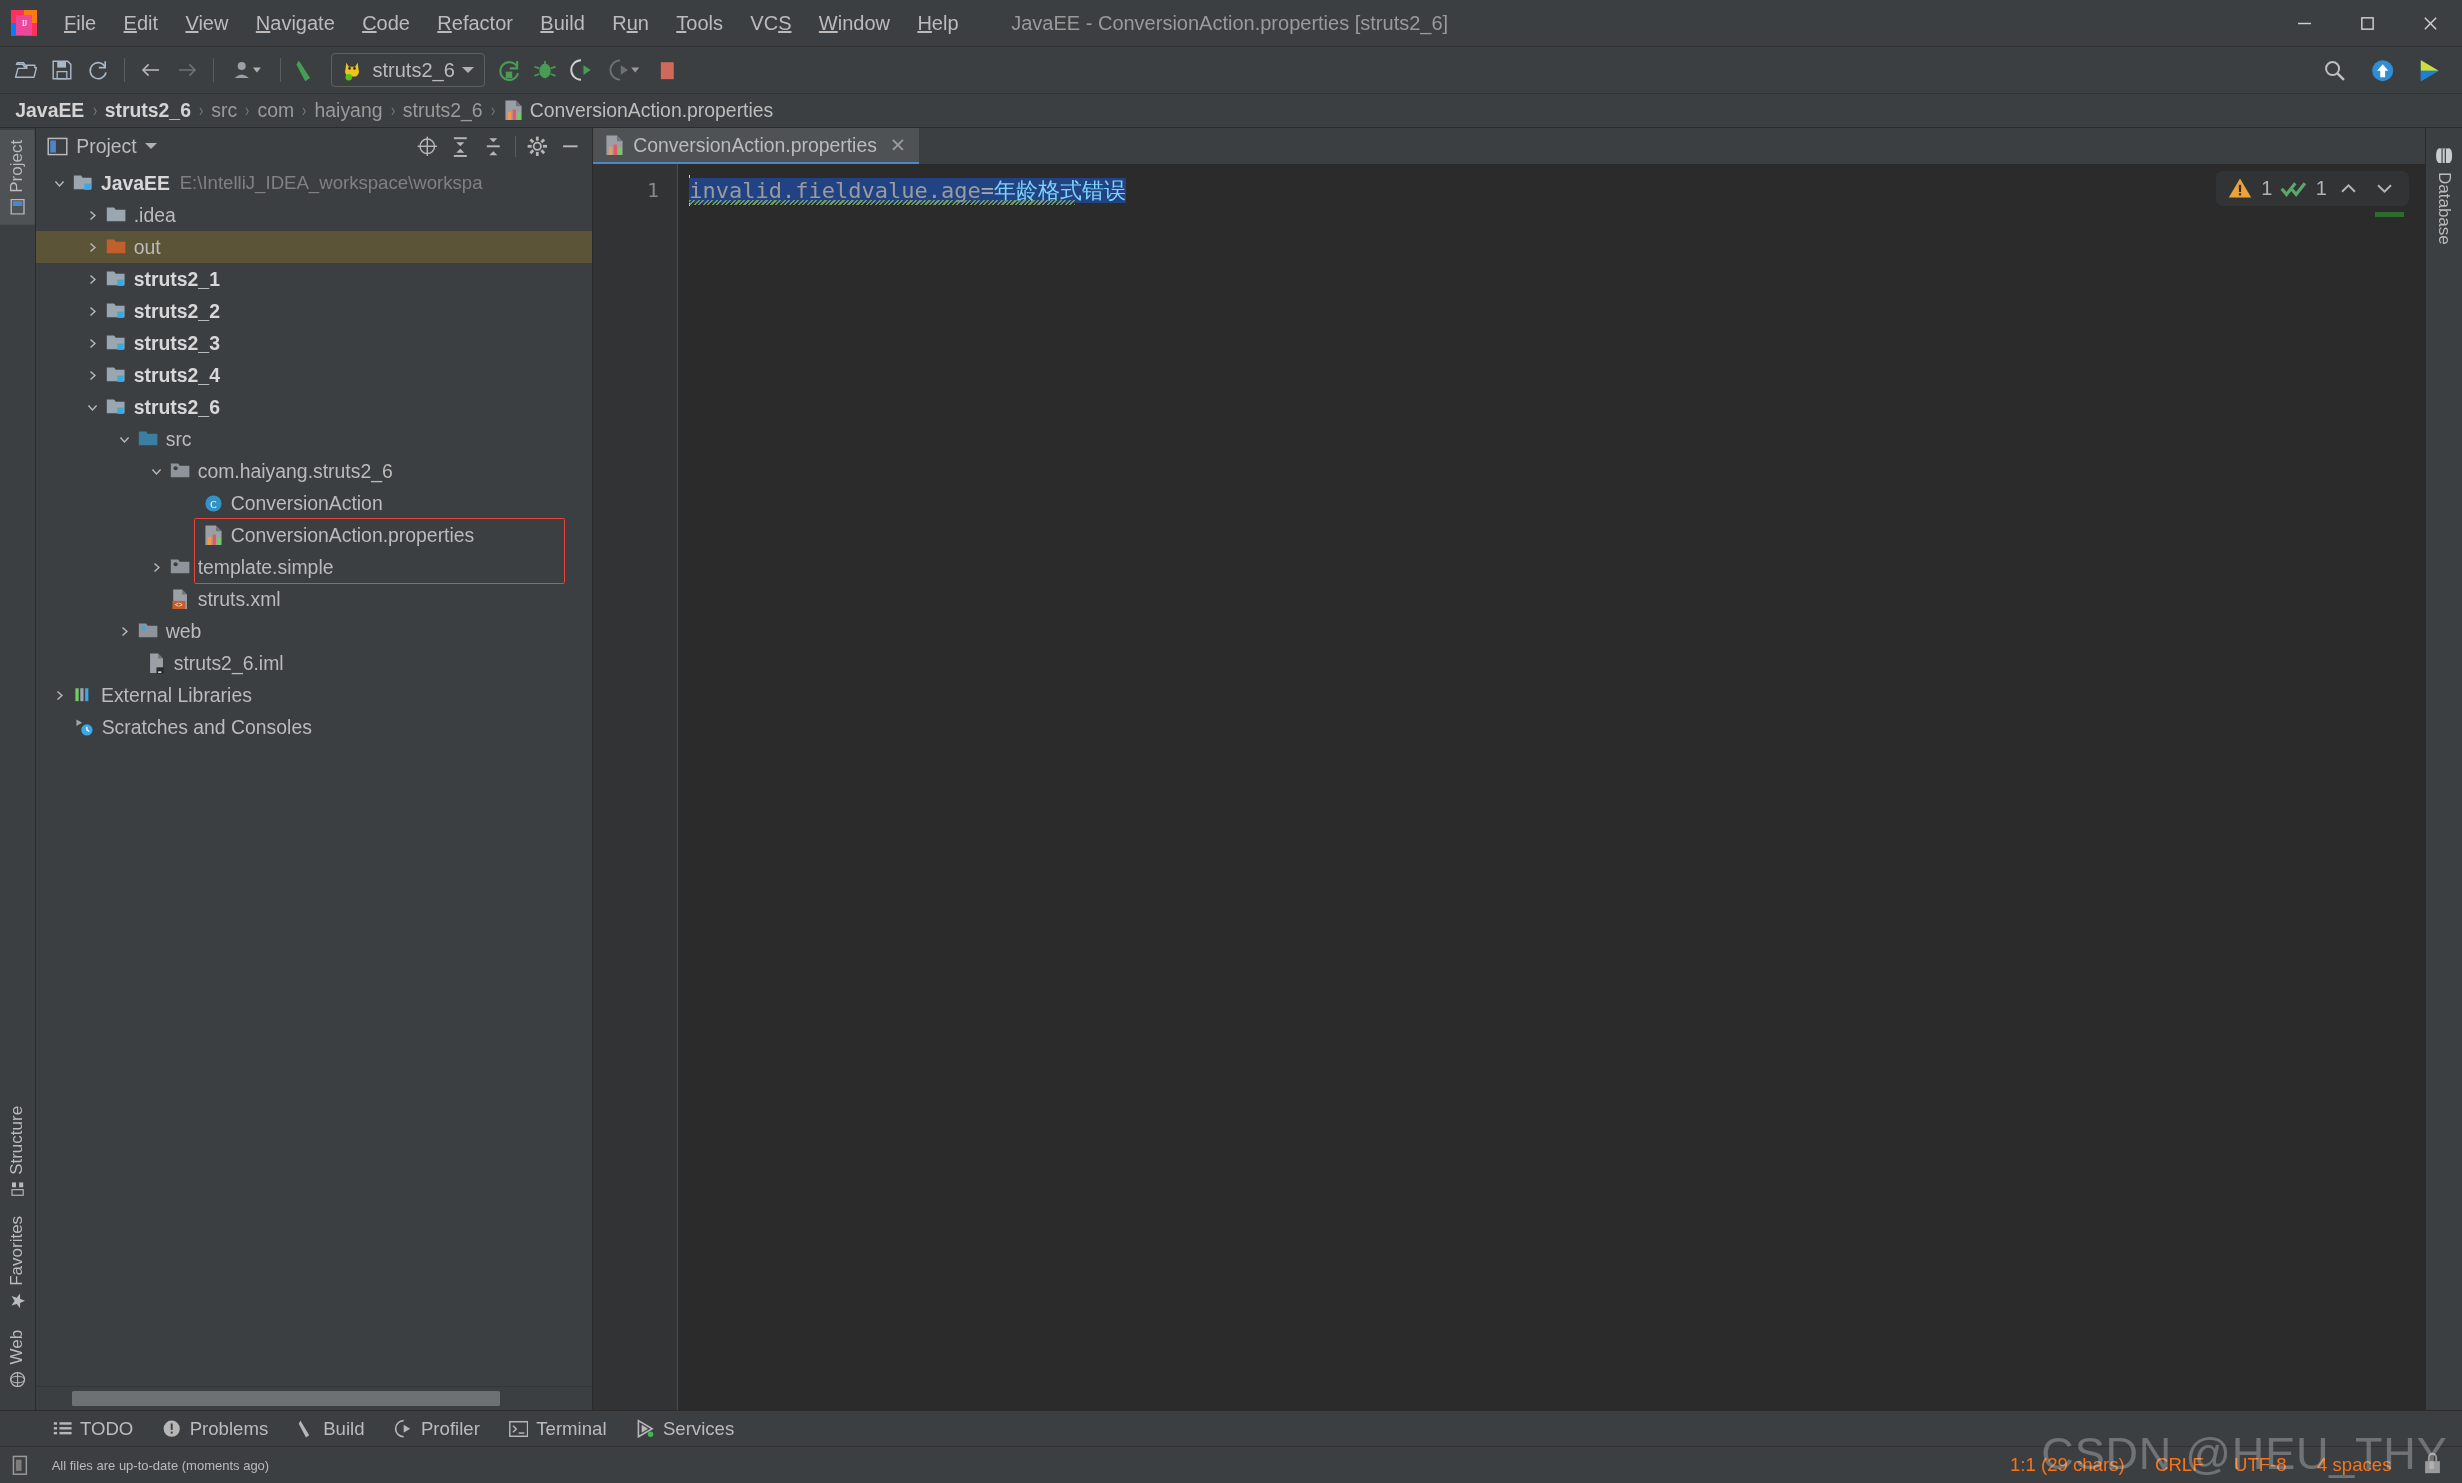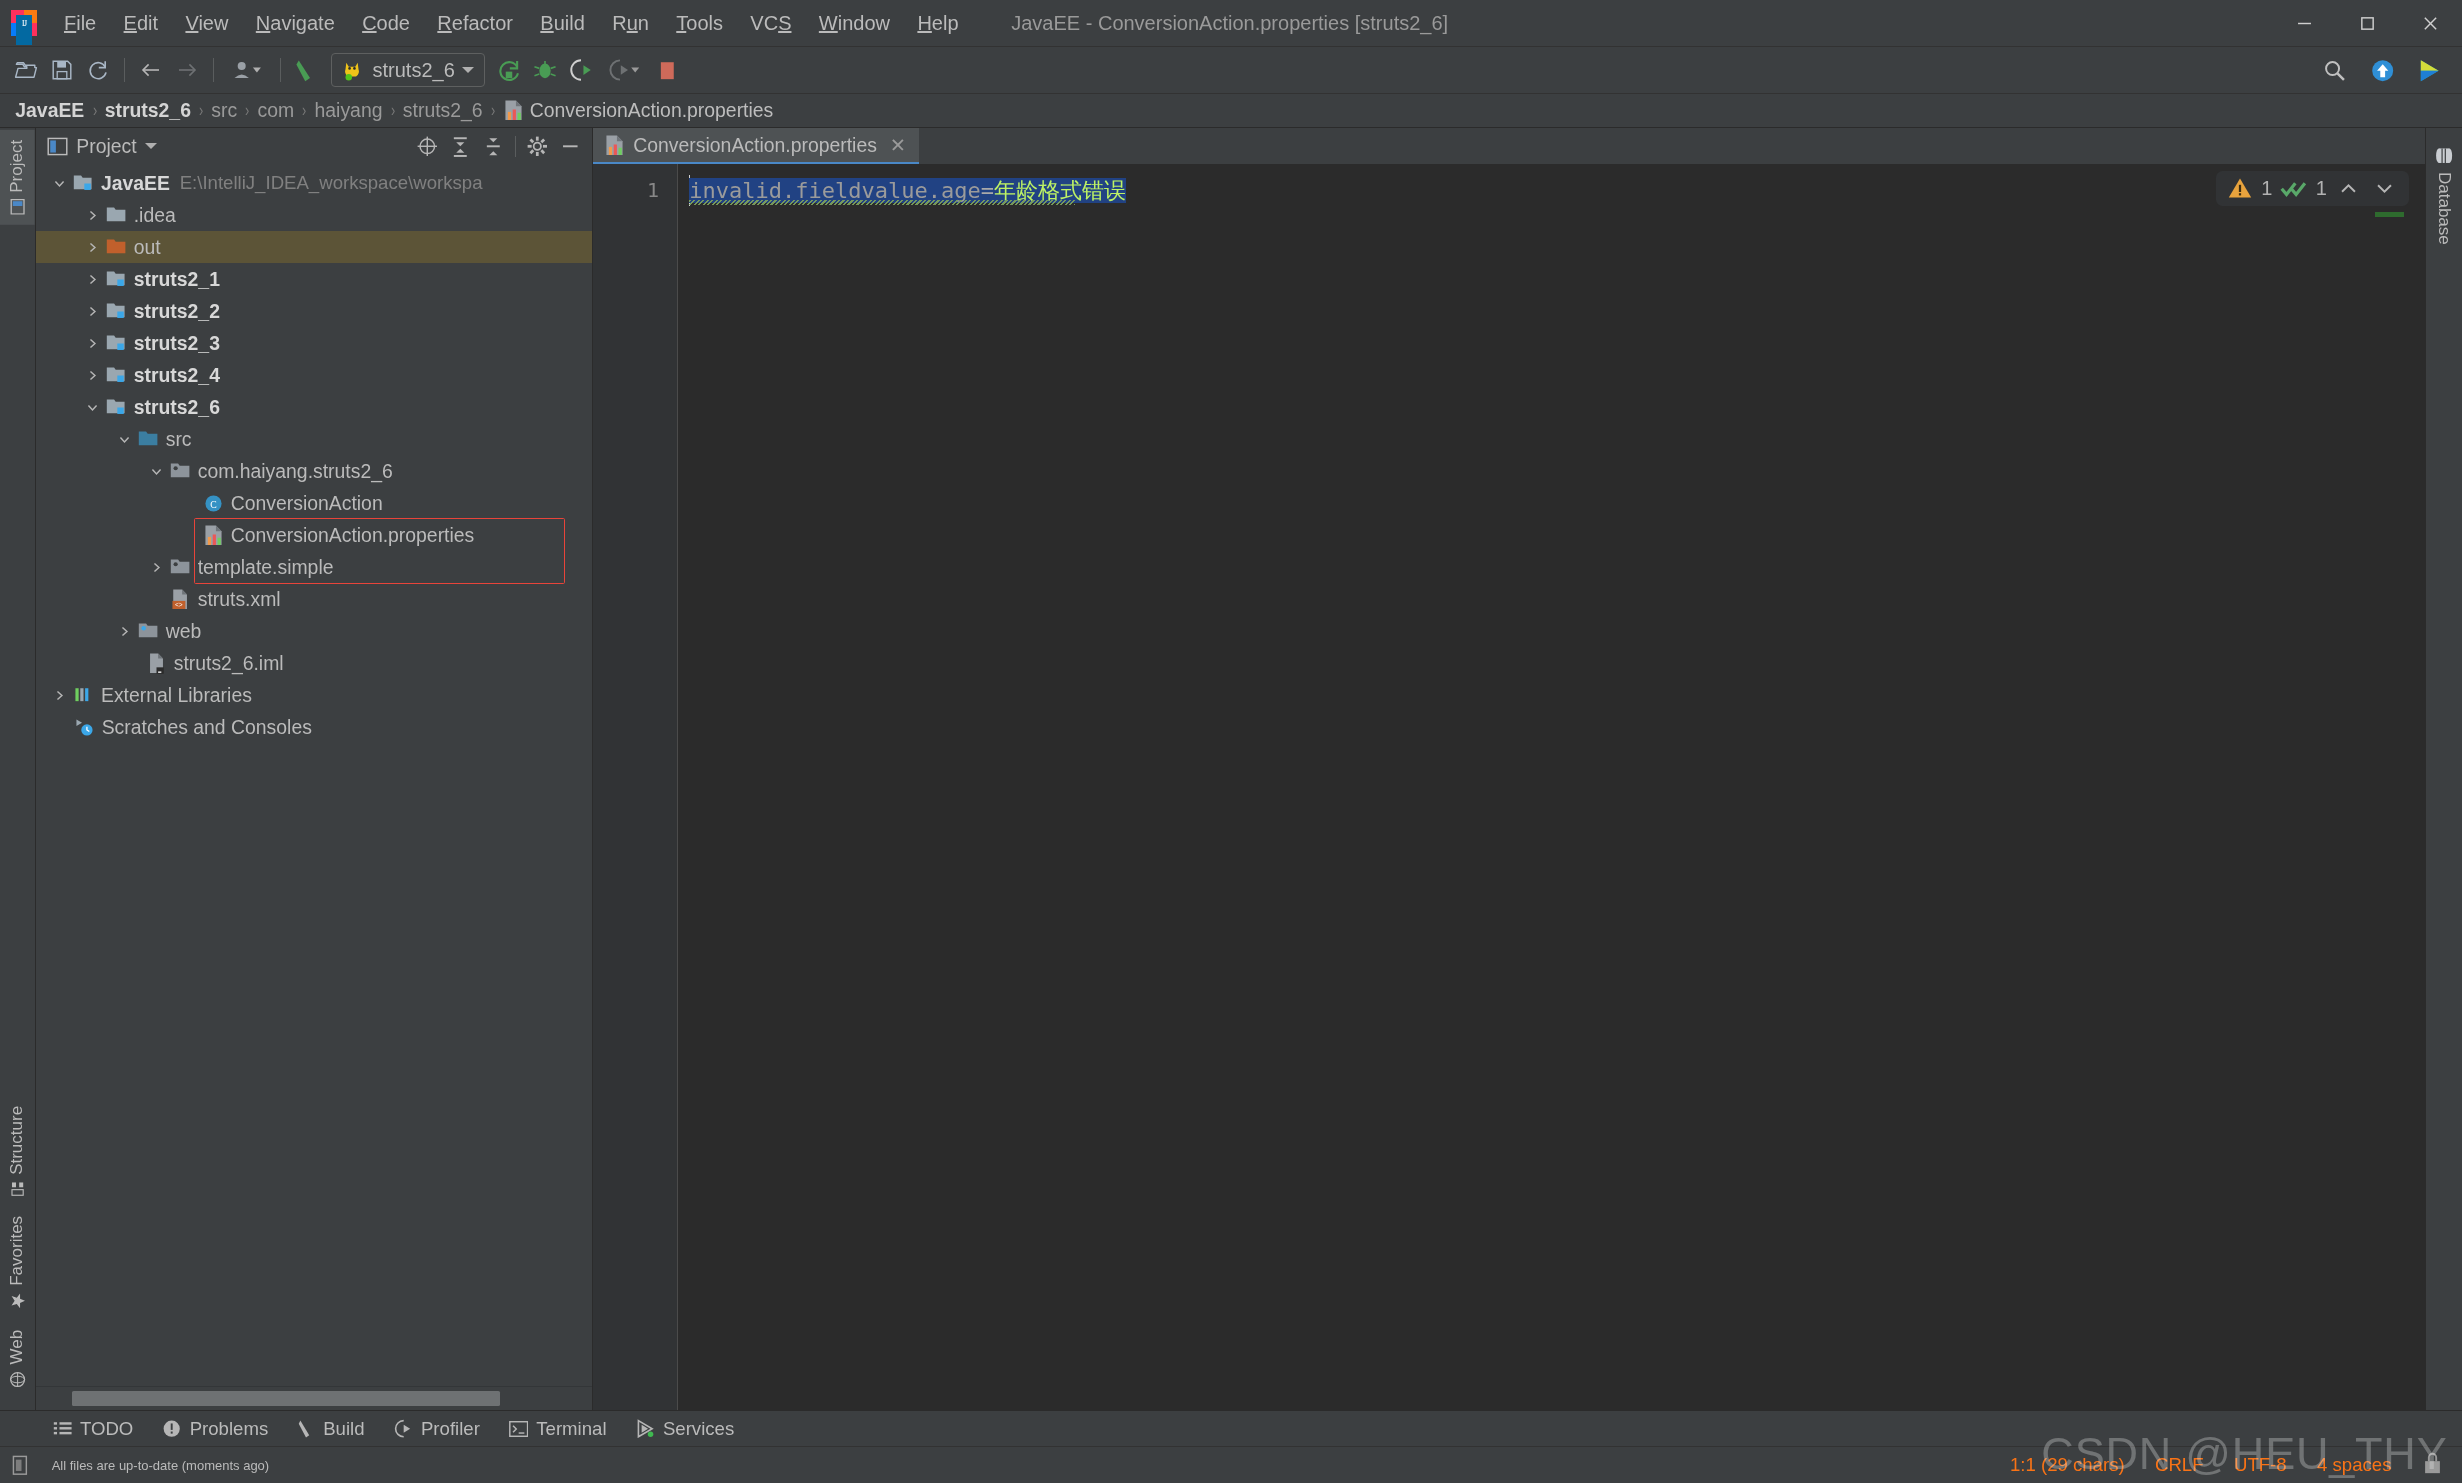--- a/index.html
+++ b/index.html
@@ -27,22 +27,22 @@
   }
   .ij-logo {
     width: 26px; height: 26px; margin-left: 11.3px; margin-right: 13px;
     position: relative; flex: none;
   }
   .ij-logo .q1 { position:absolute; left:0; top:0; width:13px; height:13px; background:#fe315d; }
   .ij-logo .q2 { position:absolute; right:0; top:0; width:13px; height:13px; background:#f97a12; }
   .ij-logo .q3 { position:absolute; left:0; bottom:0; width:13px; height:13px; background:#087cfa; }
   .ij-logo .q4 { position:absolute; right:0; bottom:0; width:13px; height:13px; background:#fe315d; }
   .ij-logo .inner {
-    position:absolute; left:4.8px; top:4.8px; width:16px; height:30px;
-    background:#0369a1; color:#fff; font-size:9px; line-height:16px;
+    position:absolute; left:4.8px; top:4.8px; width:16px; height:20px;
+    background:#ec4899; color:#fff; font-size:9px; line-height:16px;
     text-align:center; font-family:"Liberation Serif", serif; letter-spacing:-0.8px;
   }
   .menubar { display: flex; align-items: center; gap: 0; }
   .menu-item {
     color: #bbbbbb; font-size: 20px; padding: 3.2px 13.7px; cursor: default;
     white-space: nowrap;
   }
   .menu-item u { text-decoration: underline; }
   .win-title {
     color: #9a9a9a; font-size: 20px; margin-left: 39px; white-space: nowrap;
@@ -204,21 +204,21 @@
     flex: 1; background: #2b2b2b; padding-top: 10.5px; position: relative; min-width: 0;
     overflow: hidden;
   }
   .codeline {
     font-family: "DejaVu Sans Mono", monospace; font-size: 22px; line-height: 31px;
     white-space: pre; padding-left: 11.3px; position: relative; display: inline-block;
   }
   .sel { background: #214283; }
   .tok-key { color: #9b9b9b; }
   .tok-eq { color: #a9a9a9; }
-  .tok-val { color: #bef264; }
+  .tok-val { color: #7dd3fc; }
   .squig {
     position: absolute; left: 11.3px; bottom: 0.8px; height: 4.8px; width: 386px;
     background-image: repeating-linear-gradient(135deg,
       #7a9e5e 0px, #7a9e5e 1.6px, transparent 1.6px, transparent 3.2px);
     opacity: 0.95;
   }
   .caretbar {
     position: absolute; left: 10.5px; top: 10.5px; width: 1.6px; height: 31px; background: #d0d0d0;
   }
   .inspect-widget {

